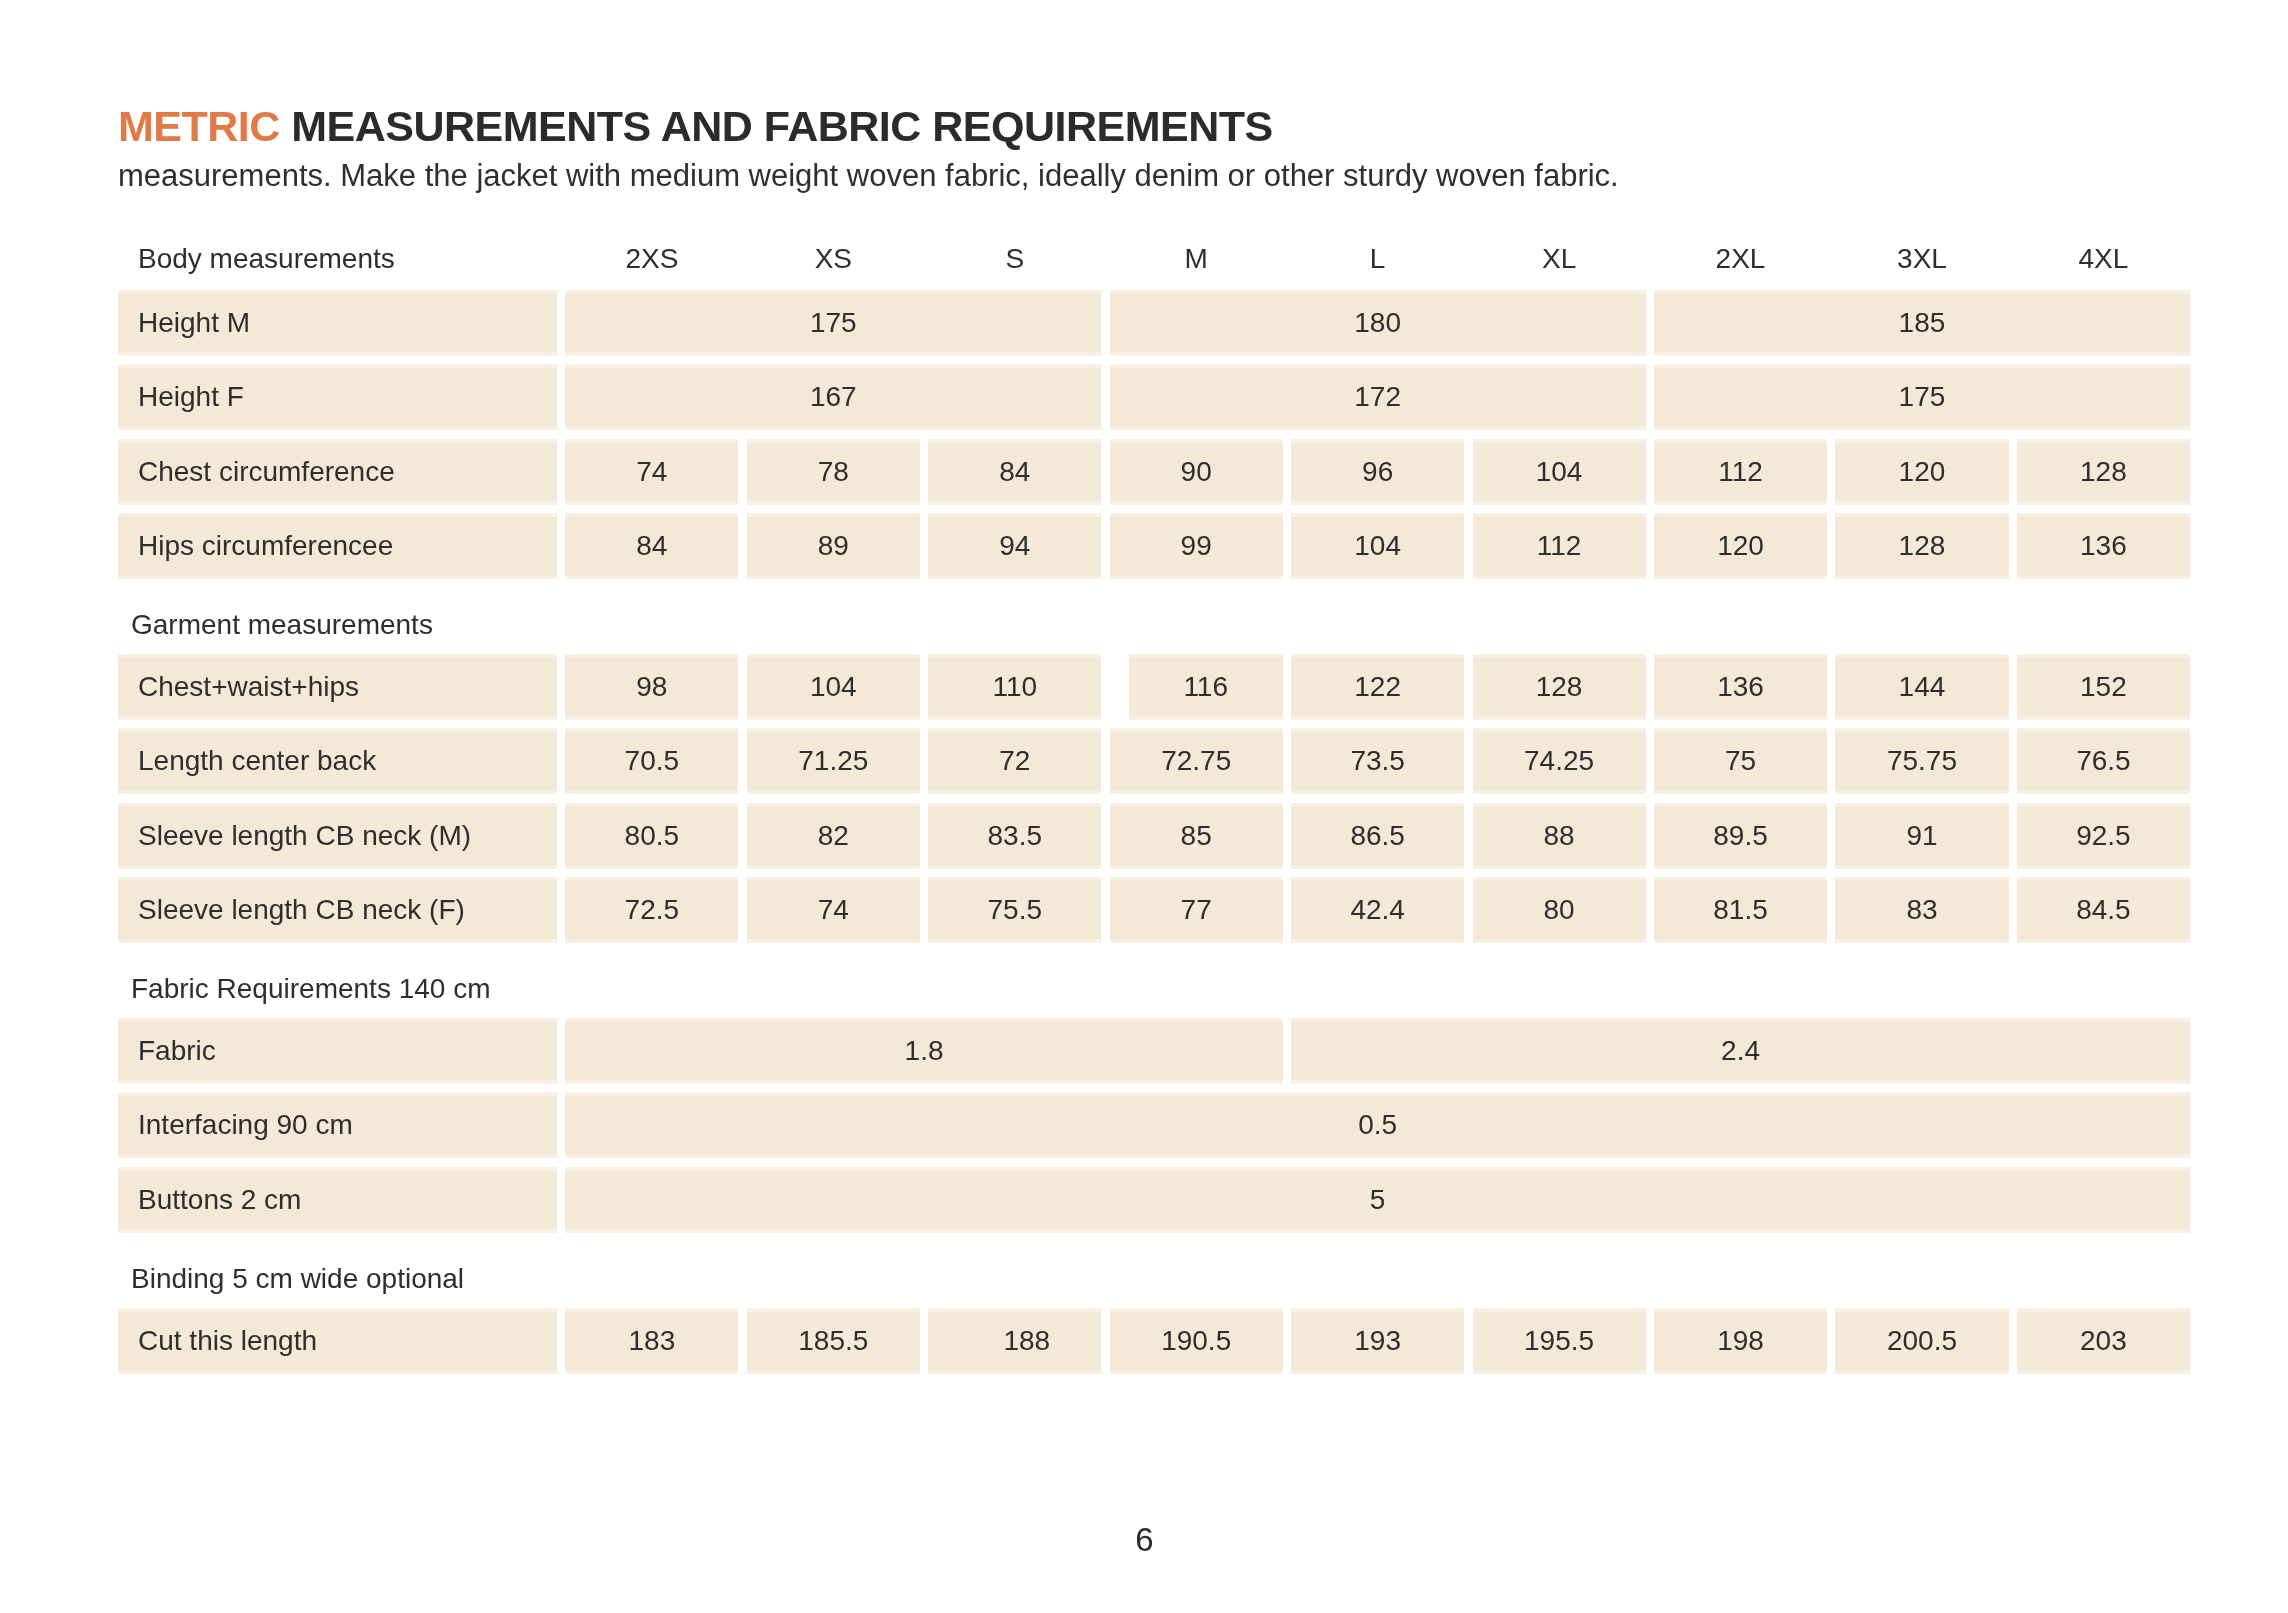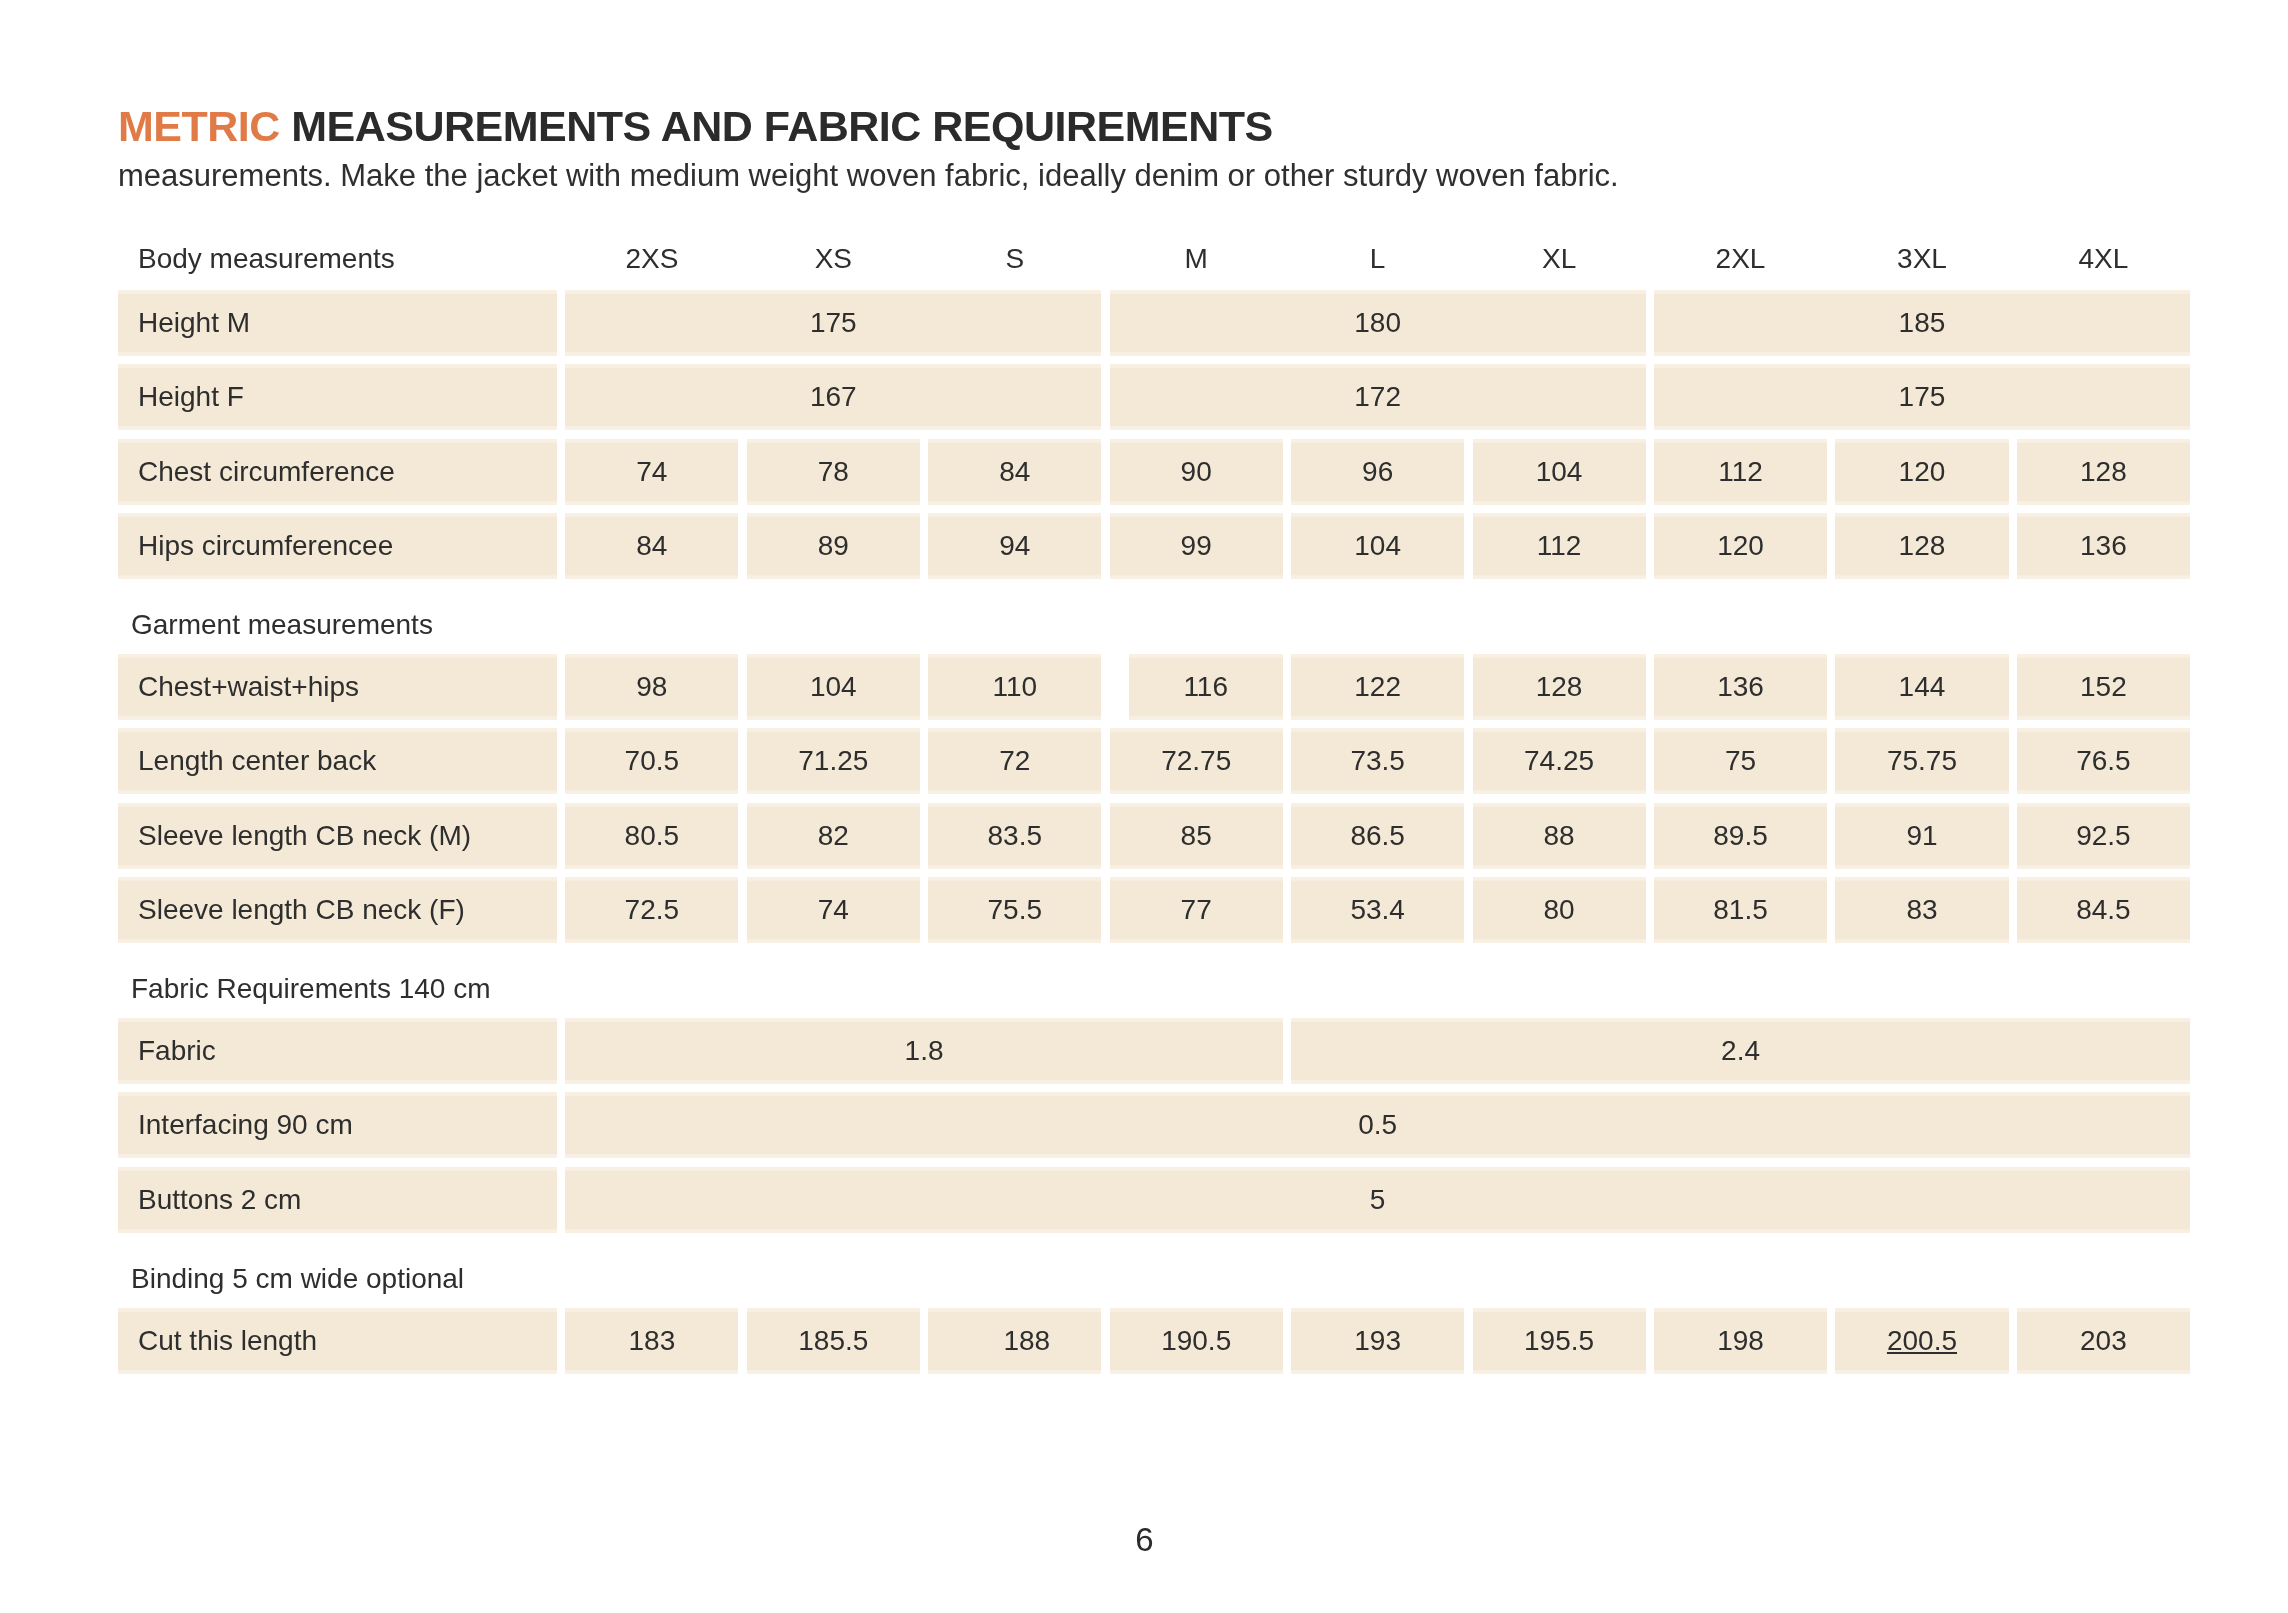--- a/index.html
+++ b/index.html
@@ -192,21 +192,21 @@
           <div class="cell value-cell" style="grid-column: span 1;">89.5</div>
           <div class="cell value-cell" style="grid-column: span 1;">91</div>
           <div class="cell value-cell" style="grid-column: span 1;">92.5</div>
         </div>
         <div class="t-row">
           <div class="cell label-cell">Sleeve length CB neck (F)</div>
           <div class="cell value-cell" style="grid-column: span 1;">72.5</div>
           <div class="cell value-cell" style="grid-column: span 1;">74</div>
           <div class="cell value-cell" style="grid-column: span 1;">75.5</div>
           <div class="cell value-cell" style="grid-column: span 1;">77</div>
-          <div class="cell value-cell" style="grid-column: span 1;">53.4</div>
+          <div class="cell value-cell" style="grid-column: span 1;">42.4</div>
           <div class="cell value-cell" style="grid-column: span 1;">80</div>
           <div class="cell value-cell" style="grid-column: span 1;">81.5</div>
           <div class="cell value-cell" style="grid-column: span 1;">83</div>
           <div class="cell value-cell" style="grid-column: span 1;">84.5</div>
         </div>
         <div class="t-section">Fabric Requirements 140 cm</div>
         <div class="t-row">
           <div class="cell label-cell">Fabric</div>
           <div class="cell value-cell" style="grid-column: span 4;">1.8</div>
           <div class="cell value-cell" style="grid-column: span 5;">2.4</div>
@@ -222,21 +222,21 @@
         <div class="t-section">Binding 5 cm wide optional</div>
         <div class="t-row">
           <div class="cell label-cell">Cut this length</div>
           <div class="cell value-cell" style="grid-column: span 1;">183</div>
           <div class="cell value-cell" style="grid-column: span 1;">185.5</div>
           <div class="cell value-cell" style="grid-column: span 1; padding-left: 24px;">188</div>
           <div class="cell value-cell" style="grid-column: span 1;">190.5</div>
           <div class="cell value-cell" style="grid-column: span 1;">193</div>
           <div class="cell value-cell" style="grid-column: span 1;">195.5</div>
           <div class="cell value-cell" style="grid-column: span 1;">198</div>
-          <div class="cell value-cell" style="grid-column: span 1; text-decoration: underline;">200.5</div>
+          <div class="cell value-cell" style="grid-column: span 1;">200.5</div>
           <div class="cell value-cell" style="grid-column: span 1;">203</div>
         </div>
       </div>
   </div>
 
   <div class="page-number">6</div>
 
 </div>
 
 

